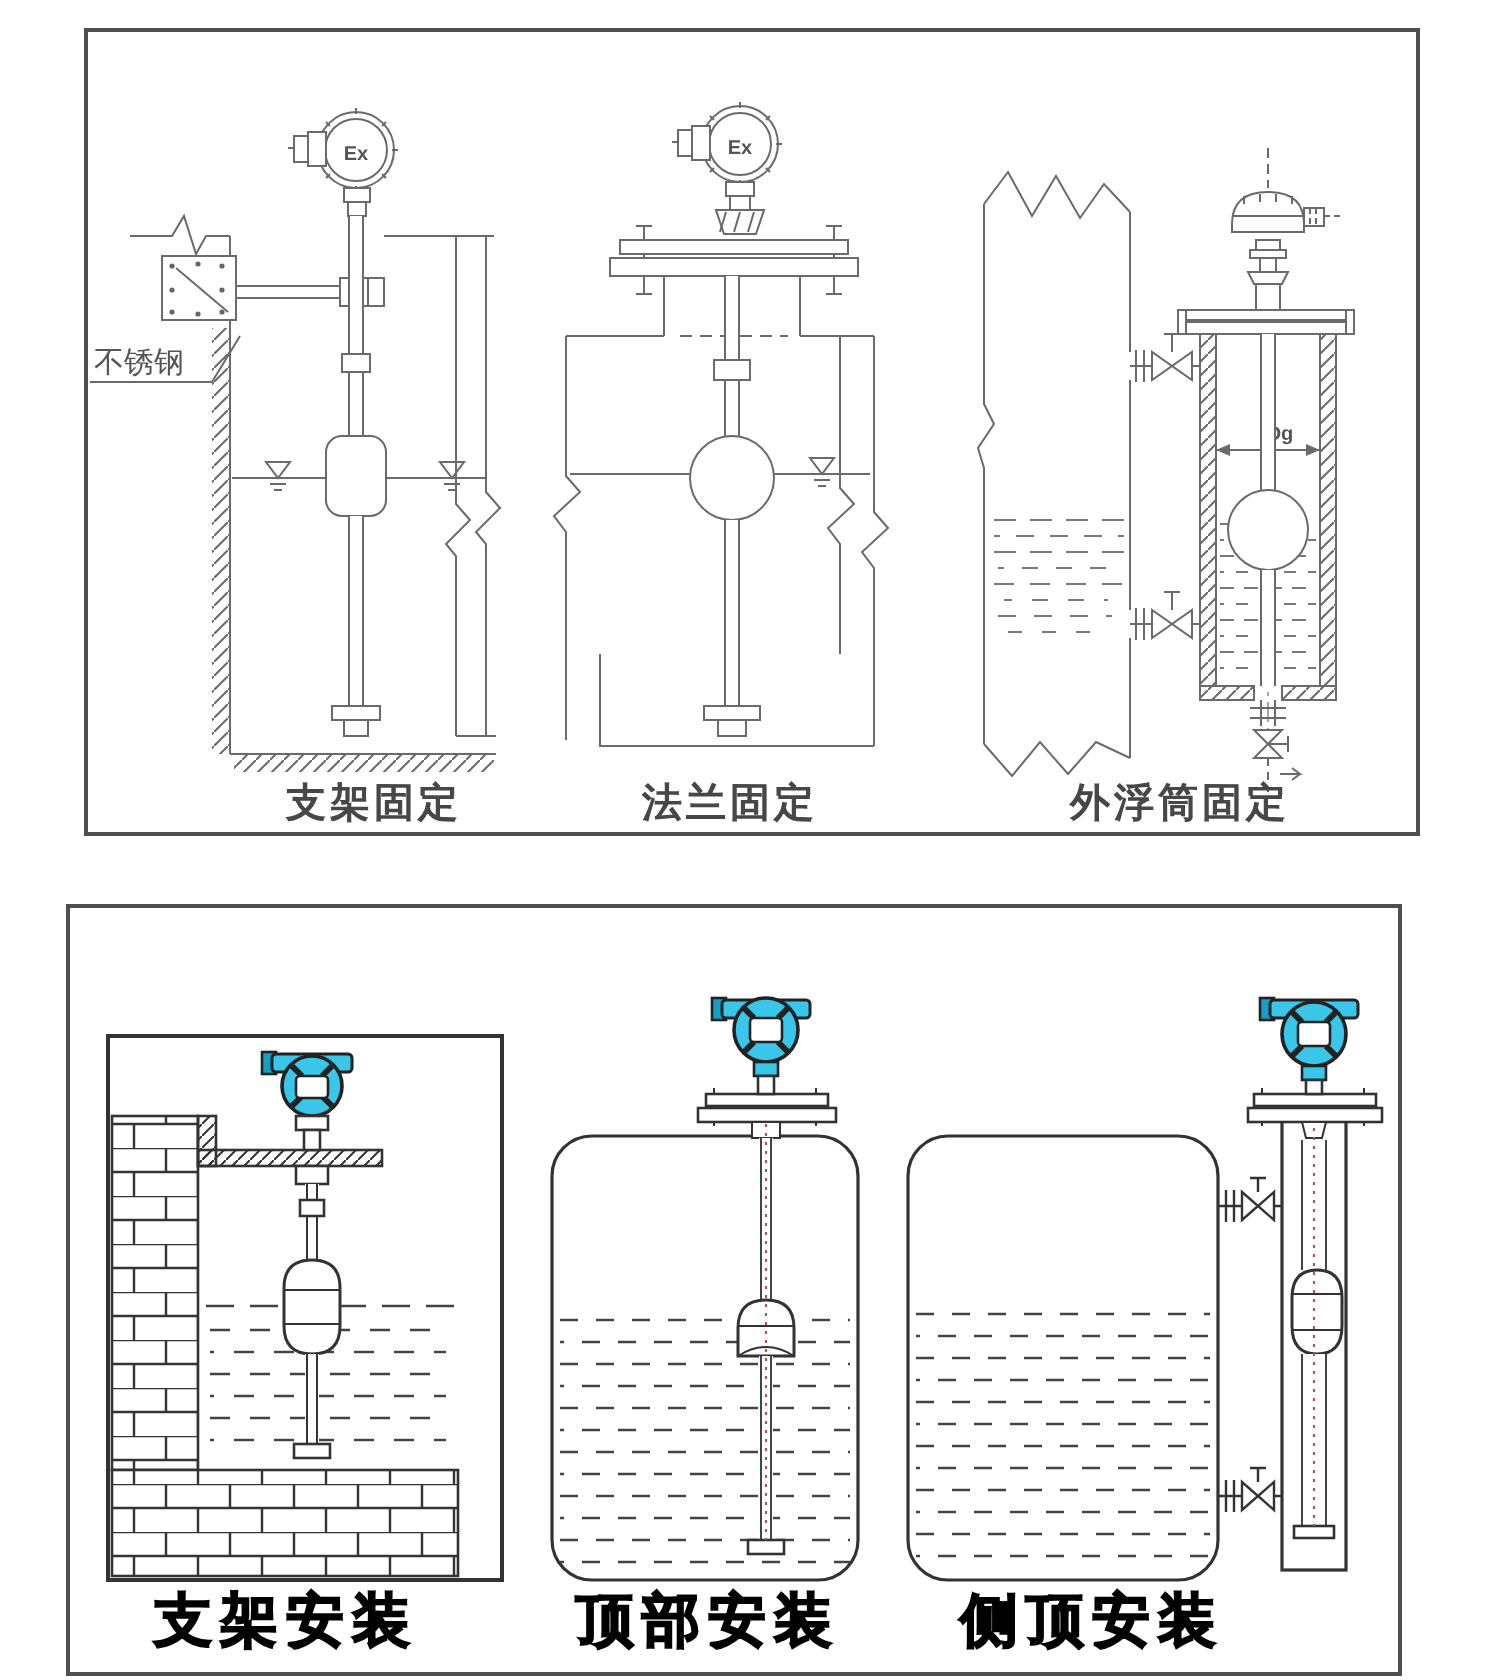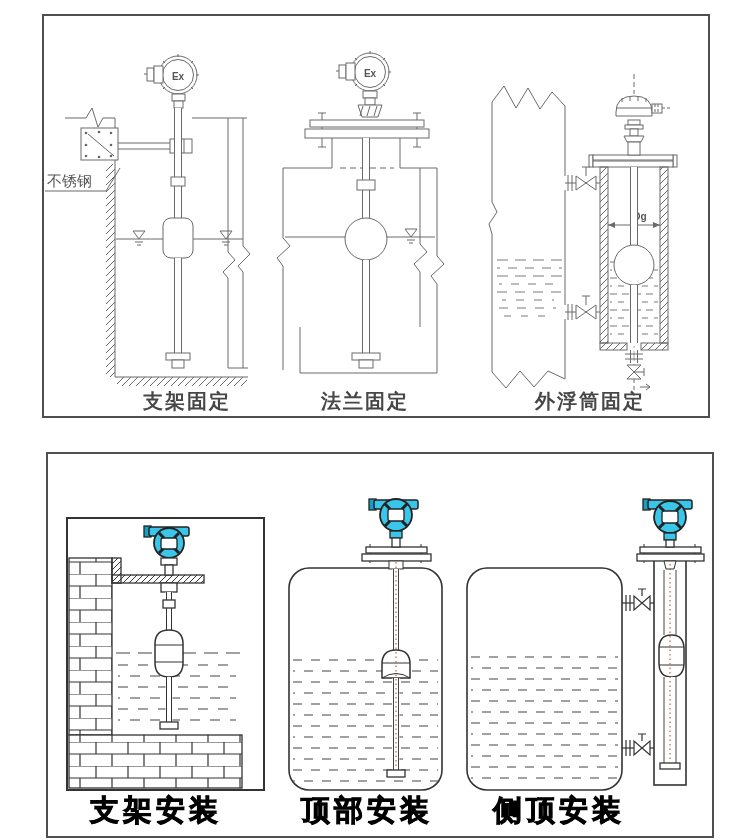--- a/index.html
+++ b/index.html
@@ -10,21 +10,21 @@
     --cyan_dark:#149fc6;
     --centerline:#b2544a;
     --label_gray:#474747;
     --label_black:#000000;
   }
   html,body{margin:0;padding:0;background:#ffffff;}
   .page{position:relative;width:750px;height:840px;background:#ffffff;overflow:hidden;
         font-family:"Liberation Sans", sans-serif;}
   .panel{position:absolute;background:#ffffff;border:2px solid var(--line_dark);text-align:center;}
   #top-panel{left:42px;top:14px;width:664px;height:400px;}
-  #bottom-panel{left:46px;top:452px;width:664px;height:382px;}
+  #bottom-panel{left:33px;top:452px;width:664px;height:382px;}
   .panel svg{display:block;width:100%;height:100%;}
   text{font-family:"Liberation Sans", sans-serif;}
   .cap-top{fill:var(--label_gray);font-size:20px;font-weight:bold;letter-spacing:2px;}
   .cap-bottom{fill:var(--label_black);font-size:29px;font-weight:bold;letter-spacing:4px;
               stroke:var(--label_black);stroke-width:0.9;paint-order:stroke;}
   .anno{fill:#555555;font-size:15px;}
   .small-anno{fill:#555555;font-size:10px;font-weight:bold;}
 </style>
 </head>
 <body>

